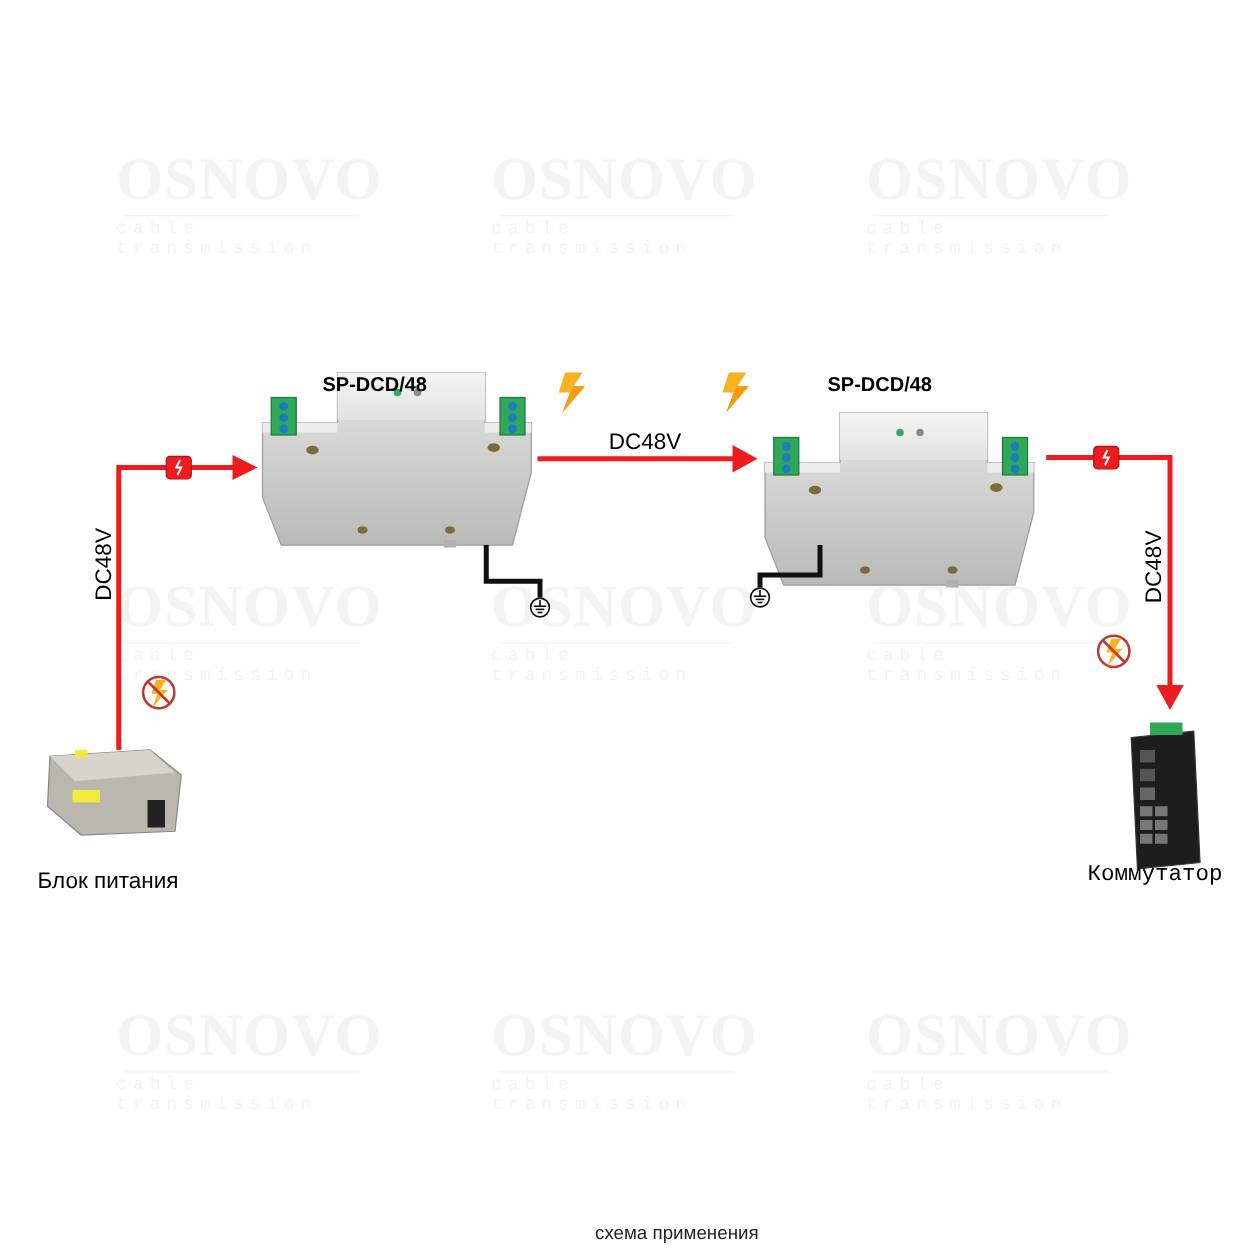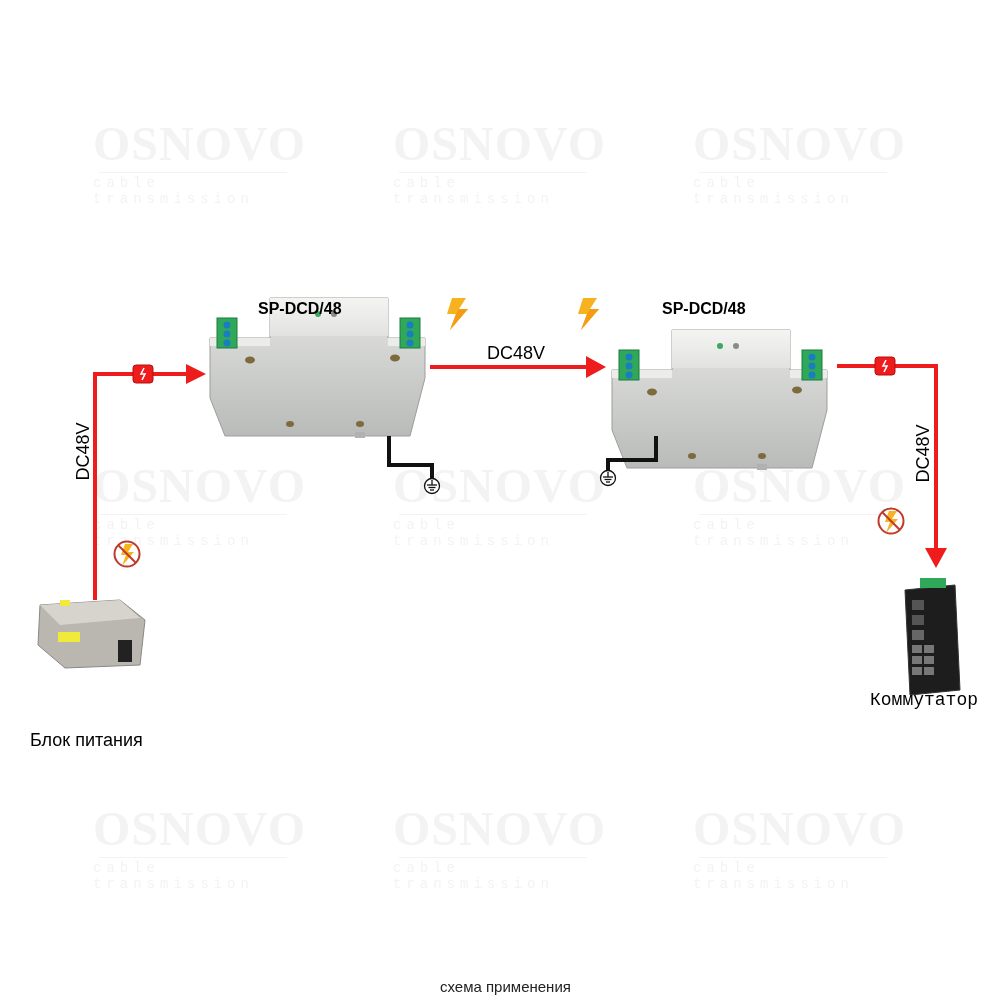--- a/index.html
+++ b/index.html
@@ -6,21 +6,21 @@
   body { width:1000px; height:1000px; position:relative; overflow:hidden; font-family:"Liberation Sans", sans-serif; }
   .wm { position:absolute; width:200px; text-align:left; color:#f3f3f3; pointer-events:none; }
   .wm .big { font-family:"Liberation Serif", serif; font-size:48px; font-weight:bold; letter-spacing:1px; line-height:48px; display:block; }
   .wm .line { display:block; height:1px; background:#f3f3f3; margin:4px 6px 2px 6px; }
   .wm .small { font-family:Liberation Mono, monospace; font-size:14px; letter-spacing:5px; line-height:16px; display:block; }
   .label { position:absolute; color:#000; white-space:nowrap; }
   .title { font-weight:bold; font-size:16px; }
   .dc { font-size:18px; }
   .vert { transform:rotate(-90deg); transform-origin:center center; }
   #diagram { position:absolute; left:0; top:0; }
-  .caption { font-size:15px; color:#222; }
+  .caption { font-size:15px; color:#222;margin-left:36px; }
   .devlabel { font-size:18px; }
 </style>
 </head>
 <body>
 
 <div class="wm" style="left:93px;top:120px;">
     <span class="big">OSNOVO</span>
     <span class="line"></span>
     <span class="small">cable transmission</span>
   </div>
@@ -174,15 +174,15 @@
     <rect x="912" y="667" width="10" height="8" fill="#777"></rect>
       <rect x="924" y="667" width="10" height="8" fill="#777"></rect>
   </g>
 </svg>
 
 <div class="label title" style="left:258px;top:300px;">SP-DCD/48</div>
 <div class="label title" style="left:662px;top:300px;">SP-DCD/48</div>
 <div class="label dc" style="left:487px;top:343px;">DC48V</div>
 <div class="label dc vert" style="left:54px;top:441px;">DC48V</div>
 <div class="label dc vert" style="left:894px;top:443px;">DC48V</div>
-<div class="label devlabel" style="left:30px;top:694px;margin-top:36px;">Блок питания</div>
+<div class="label devlabel" style="left:30px;top:694px;">Блок питания</div>
 <div class="label devlabel" style="left:870px;top:690px;font-family:Liberation Mono, monospace;">Коммутатор</div>
 <div class="label caption" style="left:440px;top:978px;">схема применения</div>
 
 </body></html>

